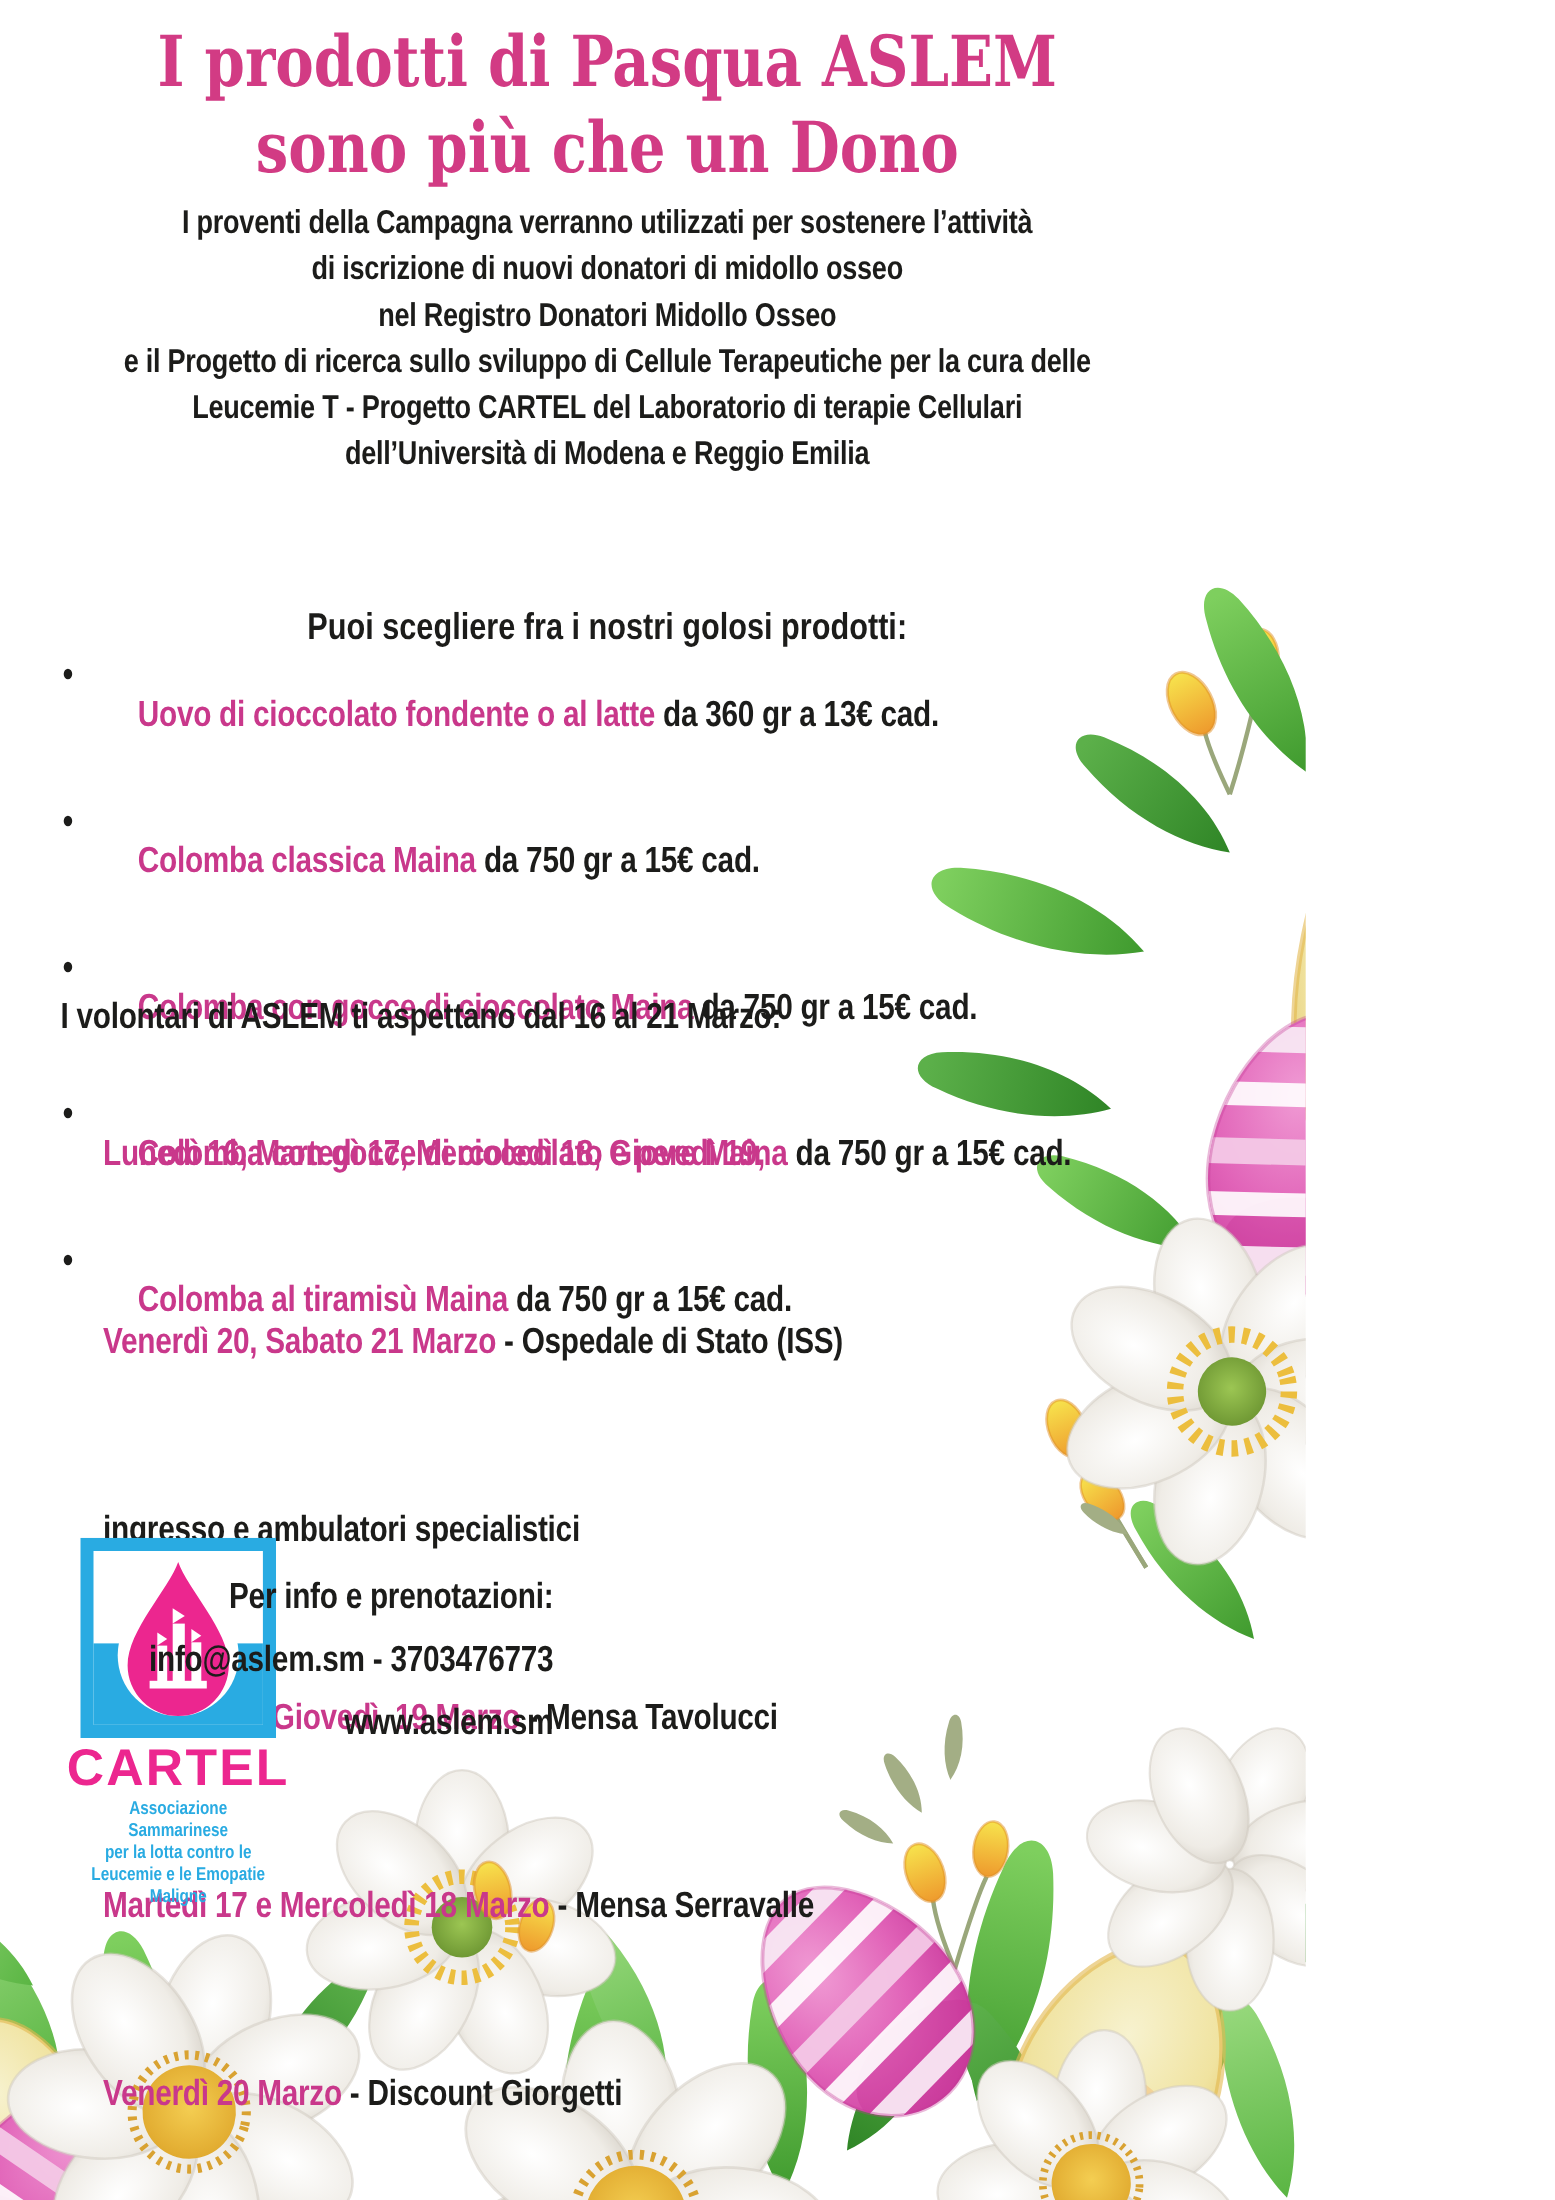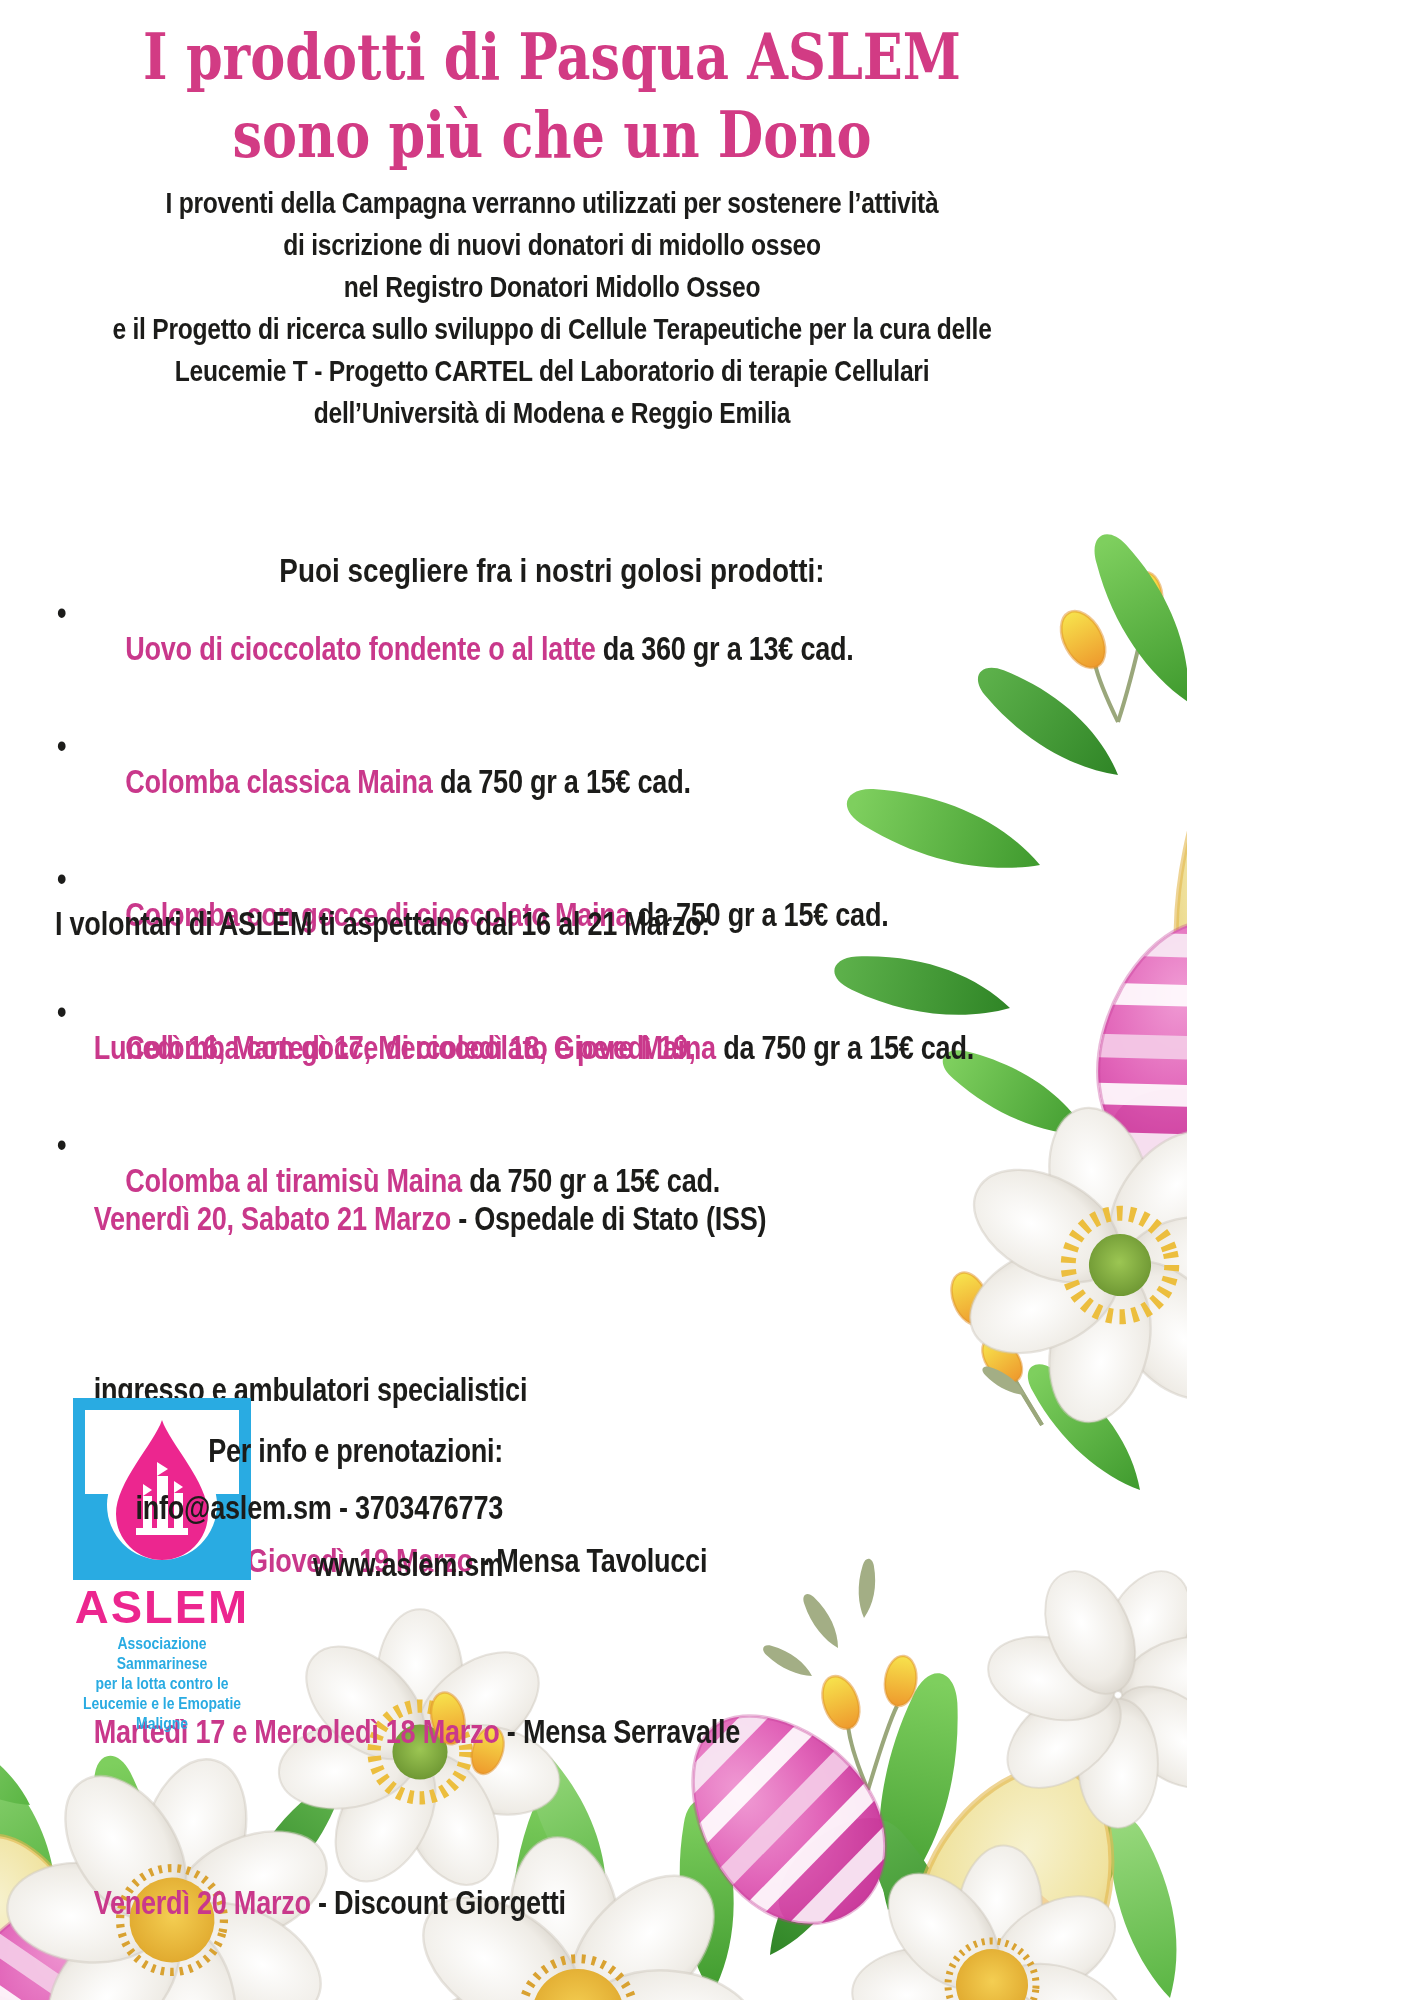--- a/index.html
+++ b/index.html
@@ -320,21 +320,21 @@
         <rect x="70" y="98" width="9" height="34"></rect>
         <rect x="84" y="78" width="11" height="54"></rect>
         <rect x="101" y="95" width="9" height="37"></rect>
         <polygon points="70,98 70,86 79,92"></polygon>
         <polygon points="84,78 84,64 95,71"></polygon>
         <polygon points="101,95 101,83 110,89"></polygon>
         <rect x="63" y="130" width="52" height="7"></rect>
       </g>
       <rect x="6" y="6" width="166" height="170" fill="none" stroke="#29abe2" stroke-width="12"></rect>
     </svg>
-    <div class="logo-word">ASLEM</div>
+    <div class="logo-word">CARTEL</div>
     <div class="logo-tag sx oc">
       <div>Associazione Sammarinese</div>
       <div>per la lotta contro le</div>
       <div>Leucemie e le Emopatie Maligne</div>
     </div>
   </div>
 
   <div class="layer contact sx or">
     <div>Per info e prenotazioni:</div>
     <div>info@aslem.sm - 3703476773</div>

